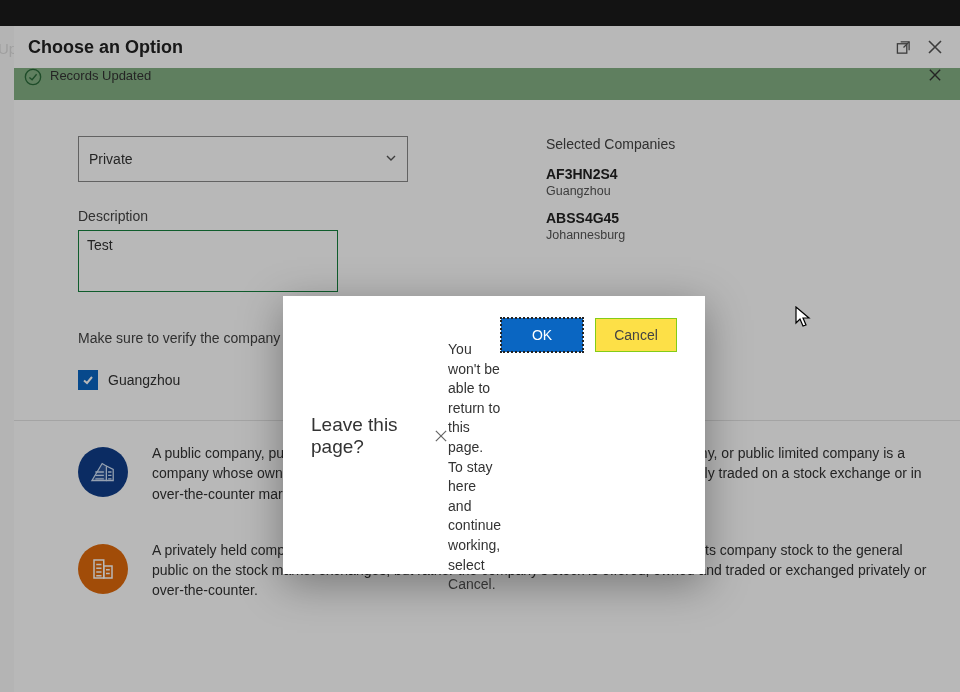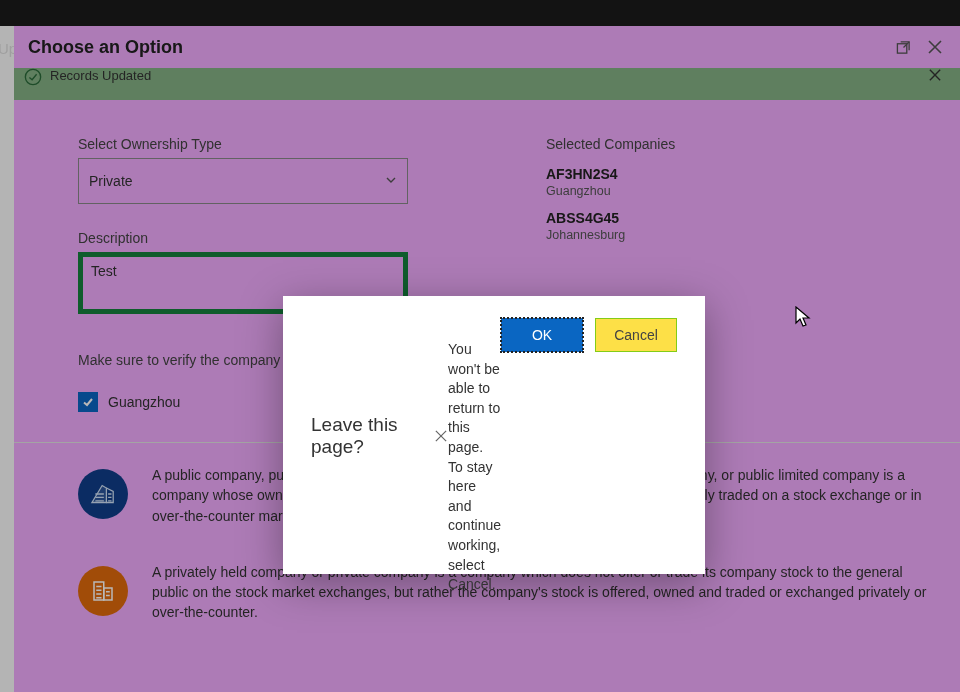--- a/index.html
+++ b/index.html
@@ -18,21 +18,21 @@
     left: 0; top: 26px;
     width: 14px;
     height: 666px;
     background: #fafafa;
   }
   .panel {
     position: absolute;
     left: 14px; top: 26px;
     width: 946px;
     height: 666px;
-    background: #f0abfc;
+    background: #ffffff;
     box-sizing: border-box;
   }
   .panel-header {
     height: 42px;
     display: flex;
     align-items: center;
     padding: 0 14px;
     border-bottom: 0;
   }
   .panel-title {
@@ -75,22 +75,22 @@
     align-items:center;
     justify-content:space-between;
     border:1px solid #888;
     height:46px;
     padding:0 10px;
     width:330px;
     box-sizing:border-box;
     color:#333;
   }
   .textarea-box {
-    border:5px solid #15803d;
-    width:330px;
+    border:1px solid #15803d;
+    width:260px;
     height:62px;
     padding:6px 8px;
     box-sizing:border-box;
     color:#333;
     font-size:14px;
   }
   .spacer { height:26px;}
   .note {
     font-size:14px;
     color:#444;
@@ -251,21 +251,20 @@
     <span class="toast-text">Records Updated</span>
     <div class="toast-close">
       <svg width="12" height="12" viewBox="0 0 14 14" stroke="#333" stroke-width="1.6">
         <path d="M1 1 L13 13 M13 1 L1 13"></path>
       </svg>
     </div>
   </div>
 
   <div class="form-area">
     <div class="col">
-      <div class="field-label">Select Ownership Type</div>
       <div class="select-box">
         <span>Private</span>
         <span>
           <svg width="12" height="12" viewBox="0 0 12 12" fill="none" stroke="#555" stroke-width="1.4">
             <path d="M2 4 L6 8 L10 4"></path>
           </svg>
         </span>
       </div>
       <div class="spacer"></div>
       <div class="field-label">Description</div>

